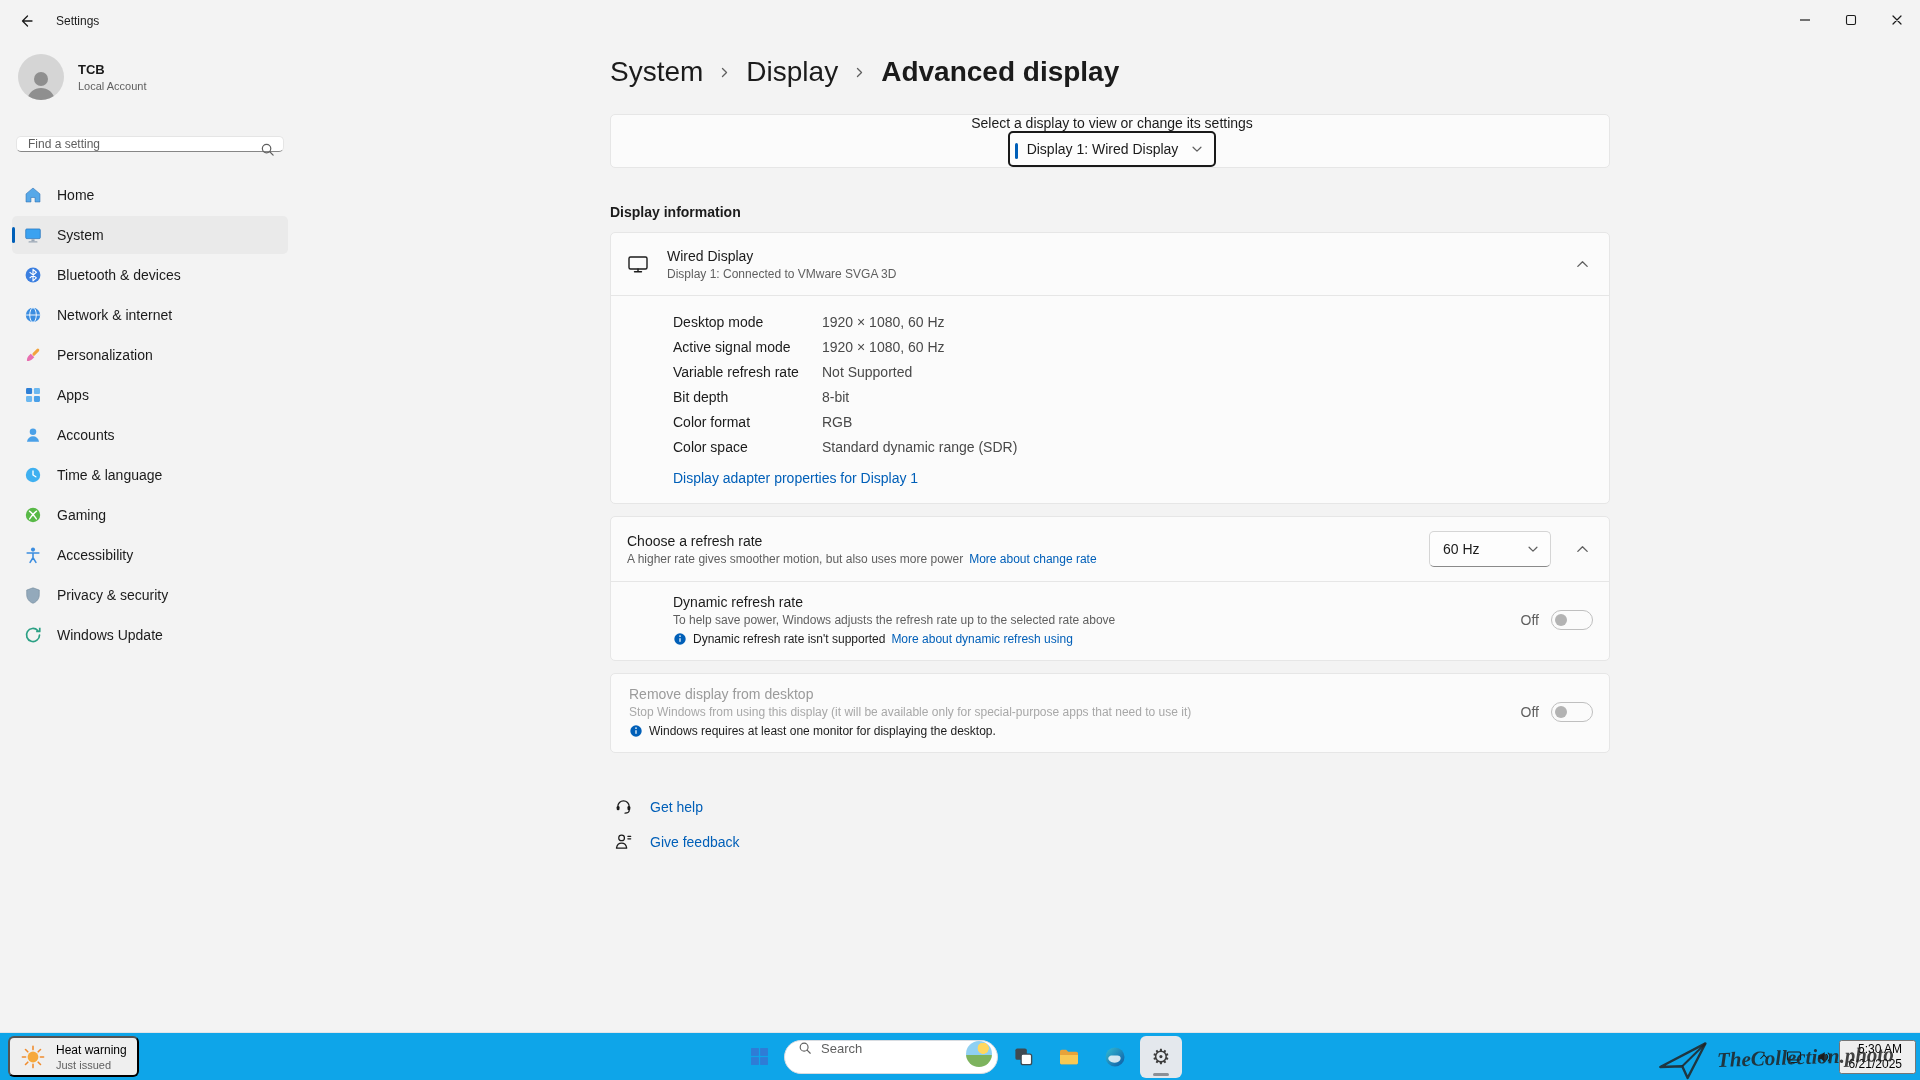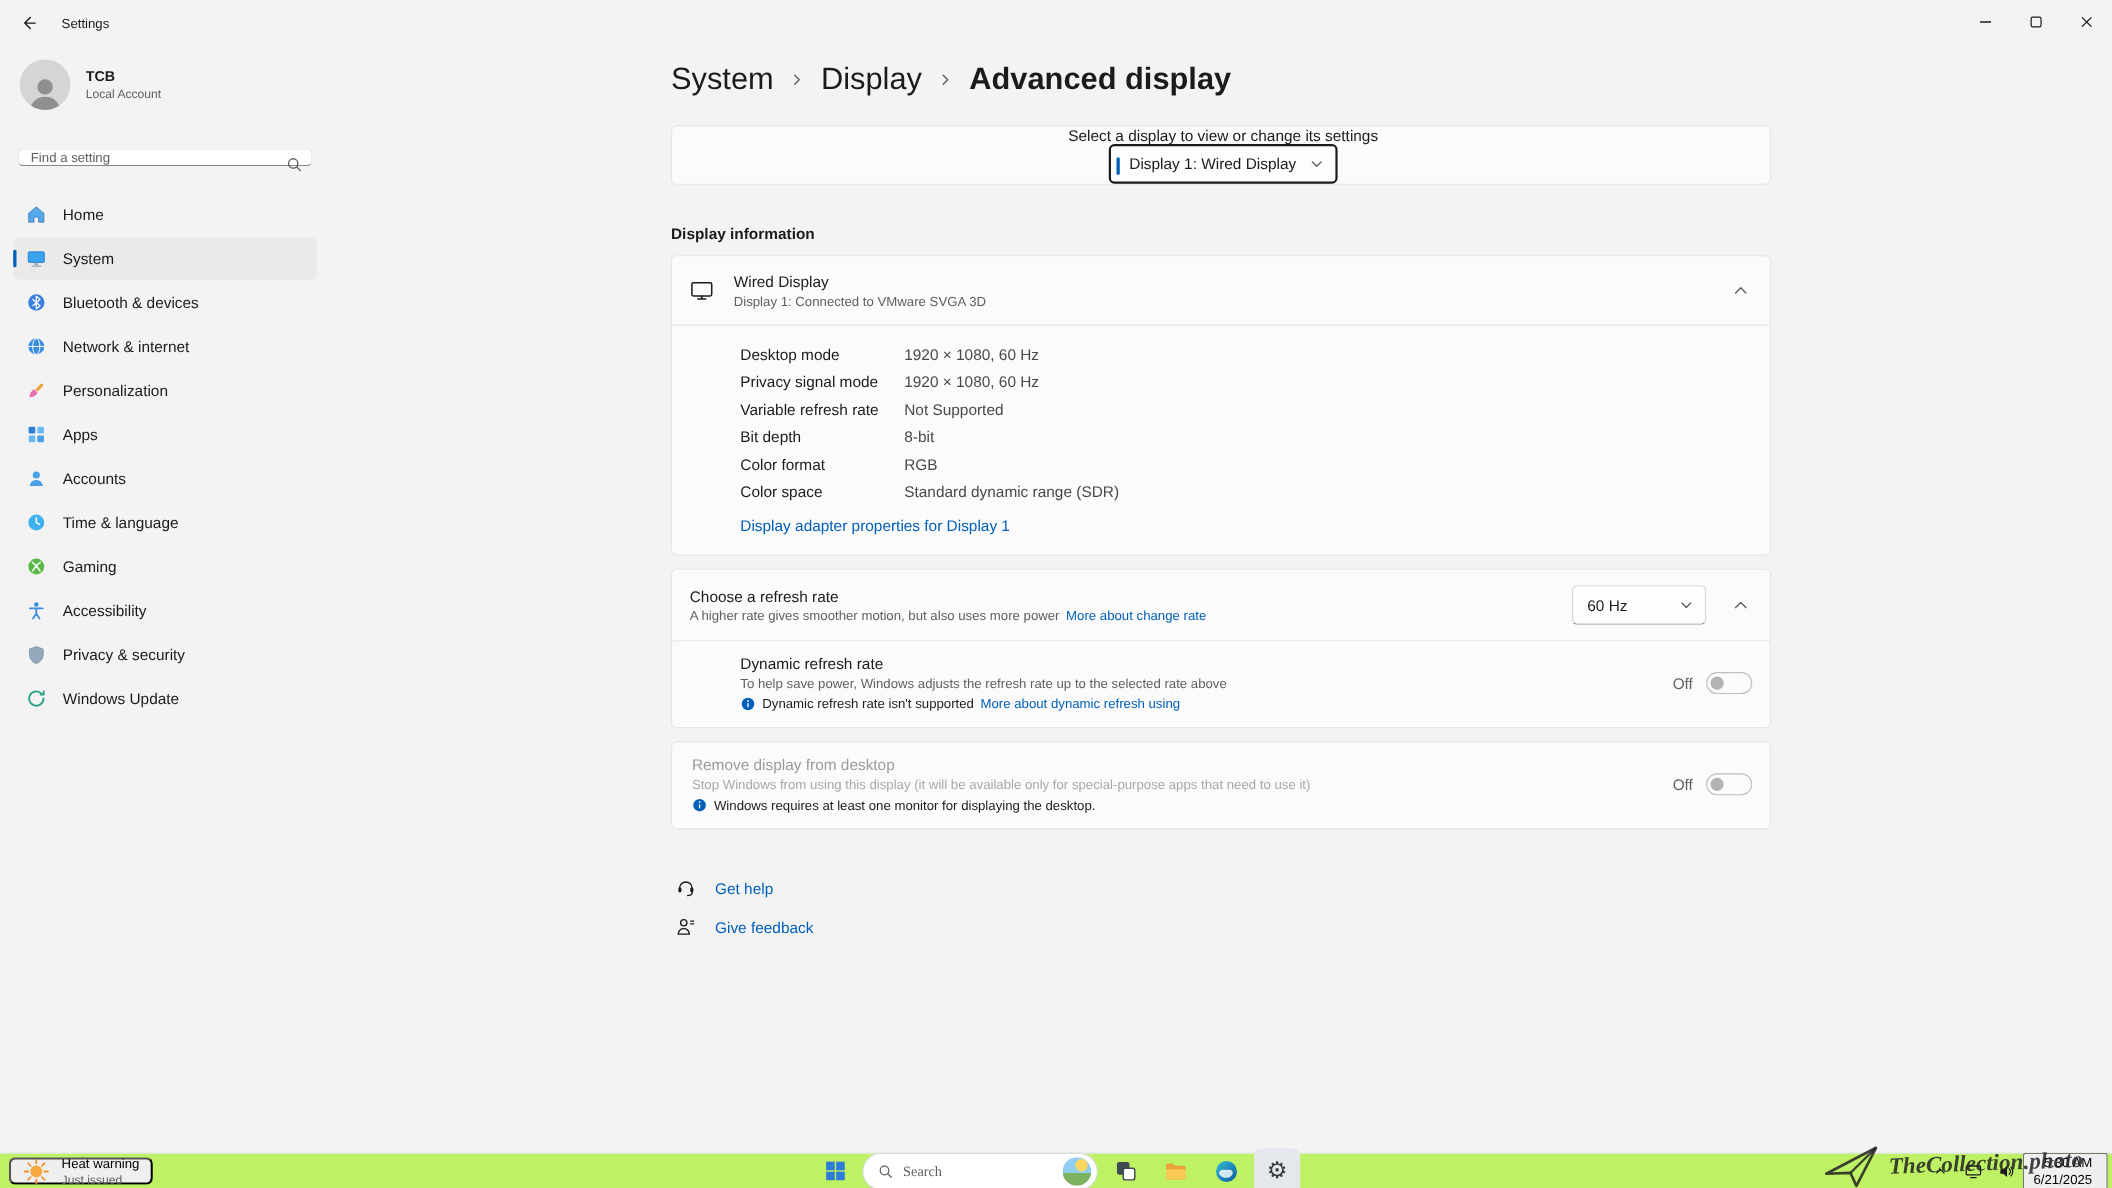--- a/index.html
+++ b/index.html
@@ -78,29 +78,29 @@
 
   #card-remove{ margin-top:12px; display:flex; align-items:center; padding:12px 16px 14px 18px; }
   .dim-title{ font-size:14px; color:#9b9b9b; }
   .dim-sub{ font-size:12px; color:#a8a8a8; margin-top:3px; }
   .info-ico{ color:var(--accent); flex:0 0 14px; }
 
   .help-block{ margin-top:44px; padding-left:4px; }
   .help-row{ display:flex; align-items:center; gap:17px; margin-bottom:16px; font-size:14px; }
 
   
-  .taskbar{ position:absolute; left:0; right:0; bottom:0; height:32px; background:#bef264; border-top:1px solid #e0e4e9; }
+  .taskbar{ position:absolute; left:0; right:0; bottom:0; height:48px; background:#0ea5e9; border-top:1px solid #e0e4e9; }
   .widget{ position:absolute; left:8px; top:3px; bottom:3px; display:flex; align-items:center; gap:10px; padding:0 10px; border-radius:6px; }
   .widget-title{ font-size:12px; }
   .widget-sub{ font-size:11px; color:#5f5f5f; margin-top:2px; }
   .tb-center{ position:absolute; left:50%; top:0; bottom:0; transform:translateX(-50%); display:flex; align-items:center; gap:4px; }
   .tb-btn{ width:42px; height:42px; border:none; background:transparent; border-radius:6px; display:flex; align-items:center; justify-content:center; position:relative; }
   .tb-btn.active{ background:#e4e8ed; }
   .tb-btn.active::after{ content:""; position:absolute; bottom:2px; left:50%; transform:translateX(-50%); width:16px; height:3px; border-radius:2px; background:#8b9096; }
-  .search-pill{ width:214px; height:34px; background:#fff; border:1px solid #d8dce1; border-radius:17px; display:flex; align-items:center; gap:9px; padding:0 5px 0 13px;font-family:Liberation Serif, serif; }
+  .search-pill{ width:214px; height:34px; background:#fff; border:1px solid #d8dce1; border-radius:17px; display:flex; gap:9px; padding:0 5px 0 13px; }
   .search-text{ flex:1; font-size:13px; color:#5f5f5f; text-align:left; }
   .weather-dot{ width:26px; height:26px; border-radius:50%; background: radial-gradient(circle at 66% 28%, #ffd75e 0 21%, rgba(0,0,0,0) 23%), linear-gradient(180deg,#8fd0f2 0 55%, #7db35e 55% 100%); }
   .gear-glyph{ font-size:21px; color:#3d3d3d; line-height:1; }
   .tb-right{ position:absolute; right:4px; top:0; bottom:0; display:flex; align-items:center; }
   .tray-btn{ width:30px; height:42px; border:none; background:transparent; border-radius:6px; display:flex; align-items:center; justify-content:center; }
   .clock{ display:flex; flex-direction:column; align-items:flex-end; justify-content:center; font-size:12px; line-height:15px; padding:0 12px 0 8px; }
 
   
   .watermark{ position:absolute; right:26px; bottom:1px; z-index:50; display:flex; align-items:center; gap:8px; pointer-events:none; transform:rotate(-2deg); color:rgba(34,34,34,.85); }
   .watermark-text{ font-family:"Liberation Serif", serif; font-style:italic; font-weight:700; font-size:21px; }
@@ -337,21 +337,21 @@
               </span>
           </button>
         </div>
         <div class="divider"></div>
         <div class="info-body">
           <div class="info-row">
               <span class="lbl">Desktop mode</span>
               <span class="val">1920 × 1080, 60 Hz</span>
             </div>
           <div class="info-row">
-              <span class="lbl">Privacy signal mode</span>
+              <span class="lbl">Active signal mode</span>
               <span class="val">1920 × 1080, 60 Hz</span>
             </div>
           <div class="info-row">
               <span class="lbl">Variable refresh rate</span>
               <span class="val">Not Supported</span>
             </div>
           <div class="info-row">
               <span class="lbl">Bit depth</span>
               <span class="val">8-bit</span>
             </div>

